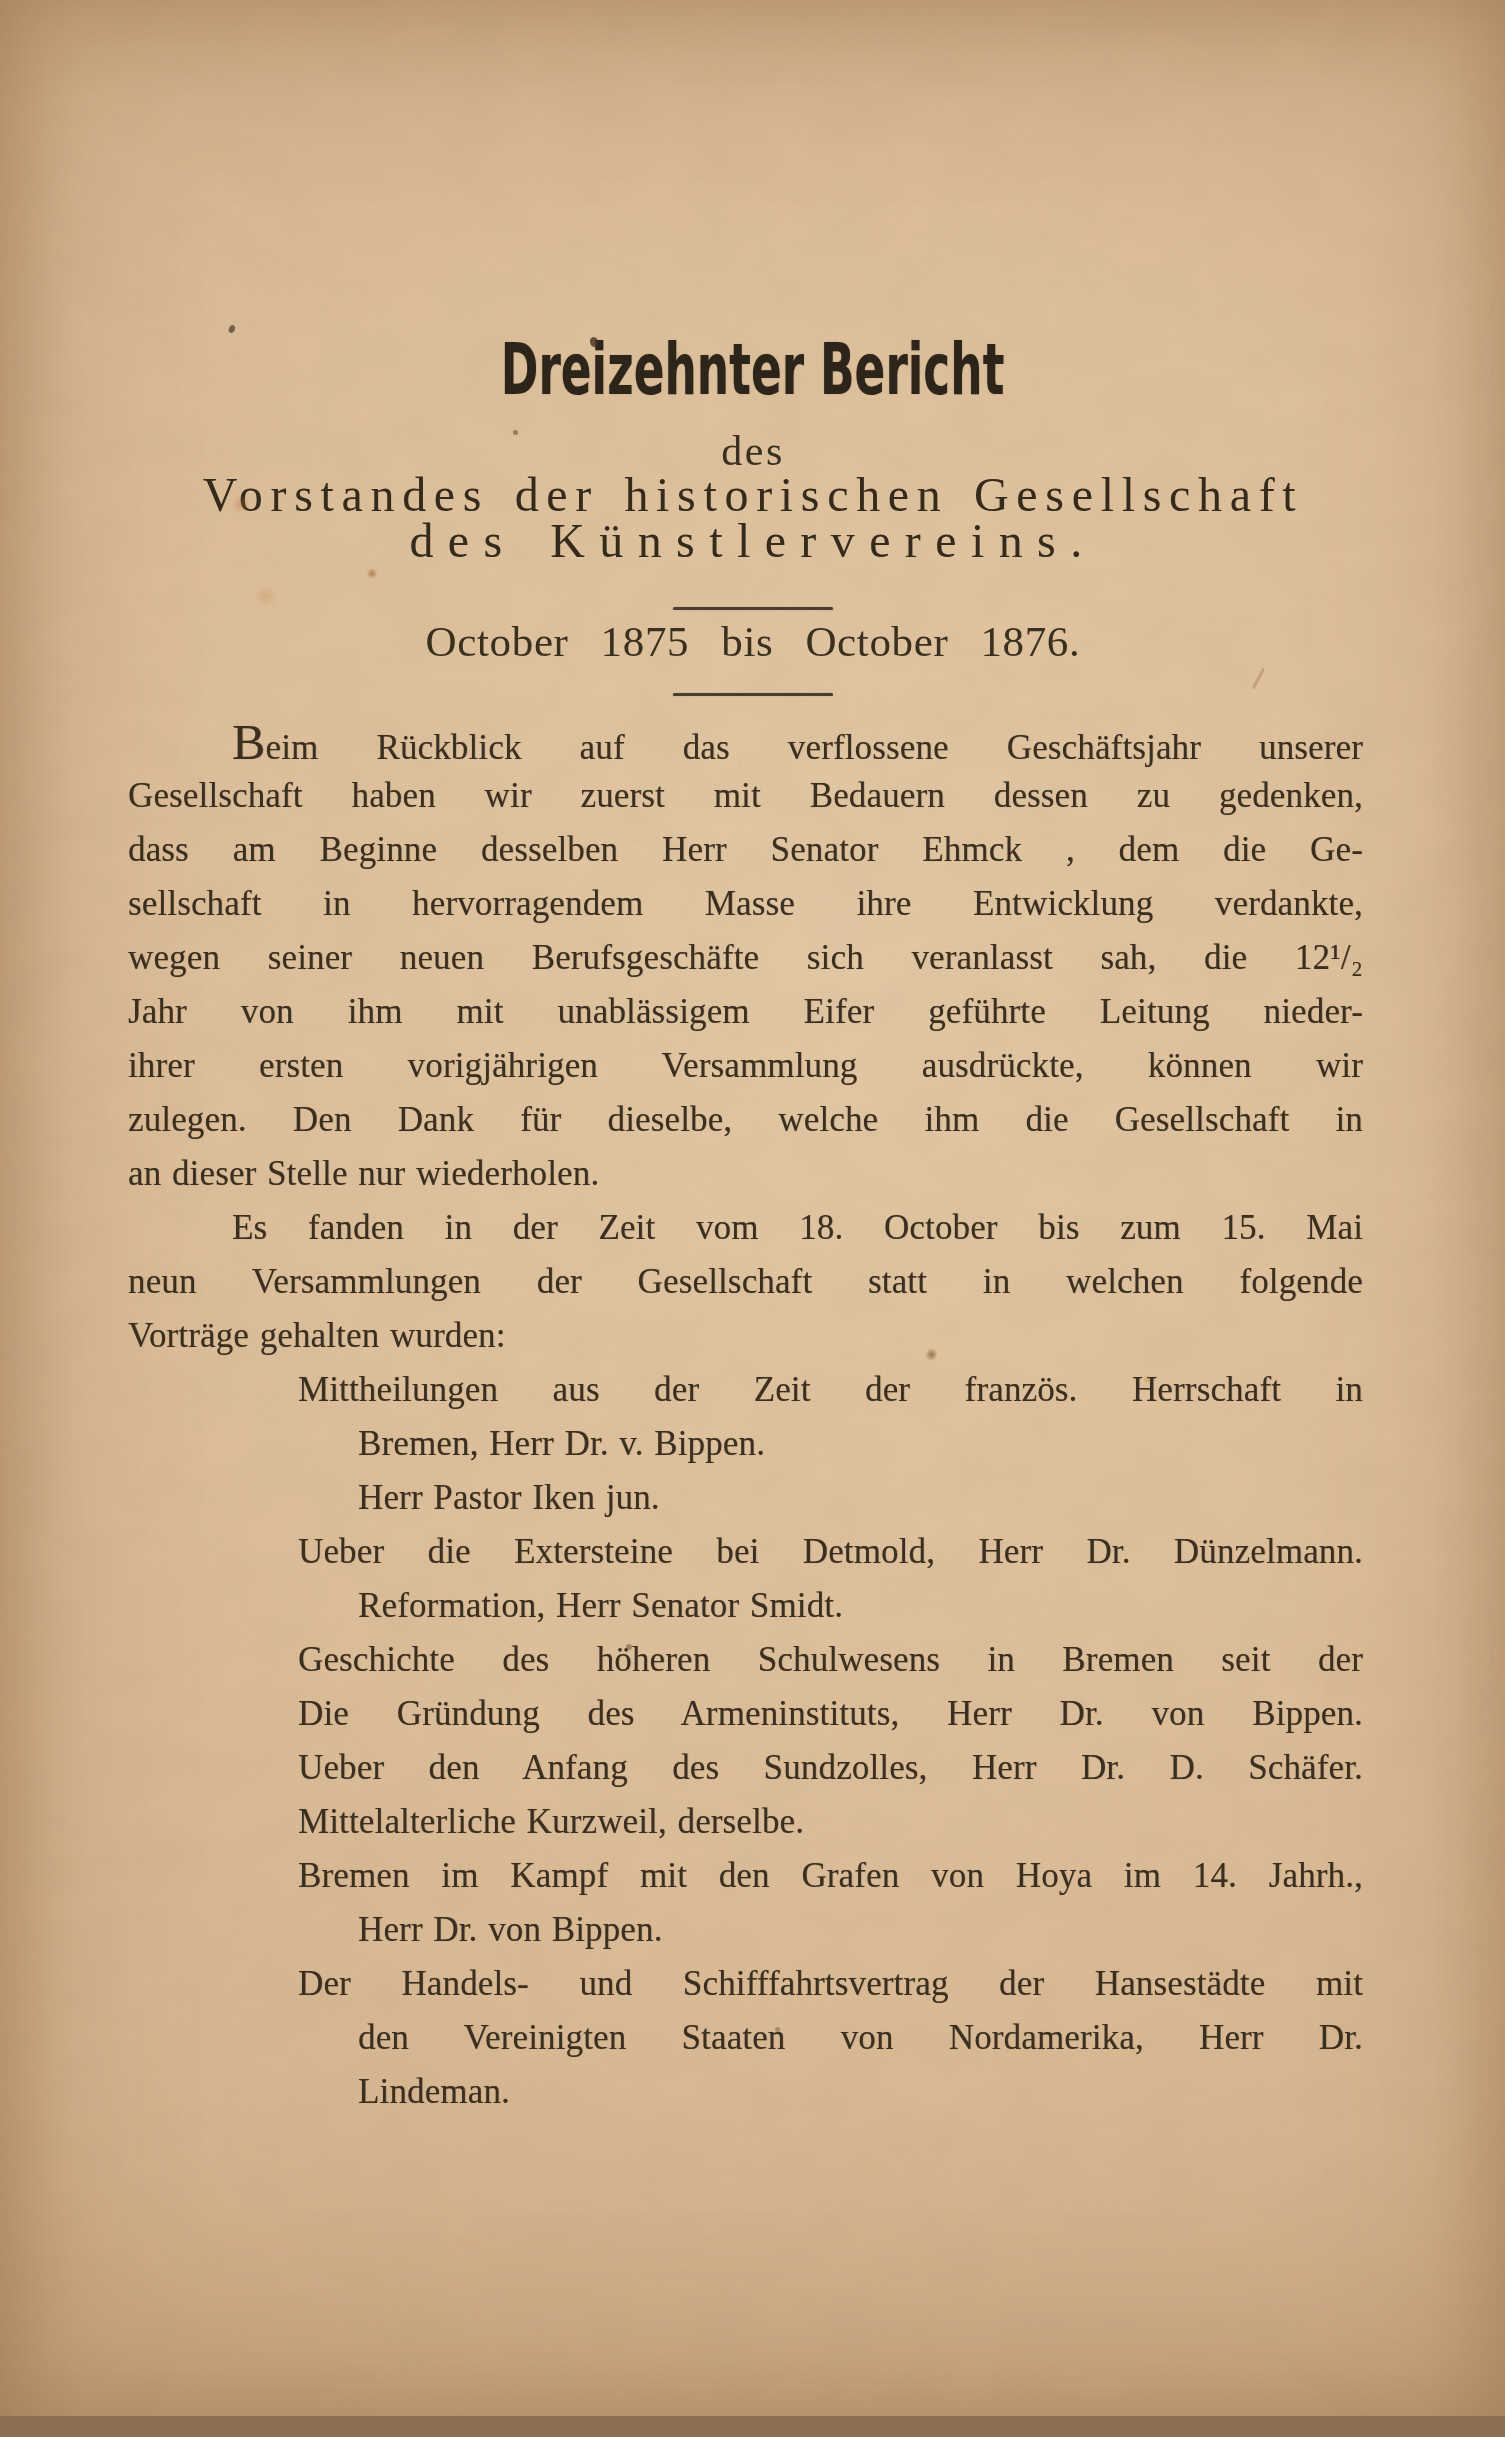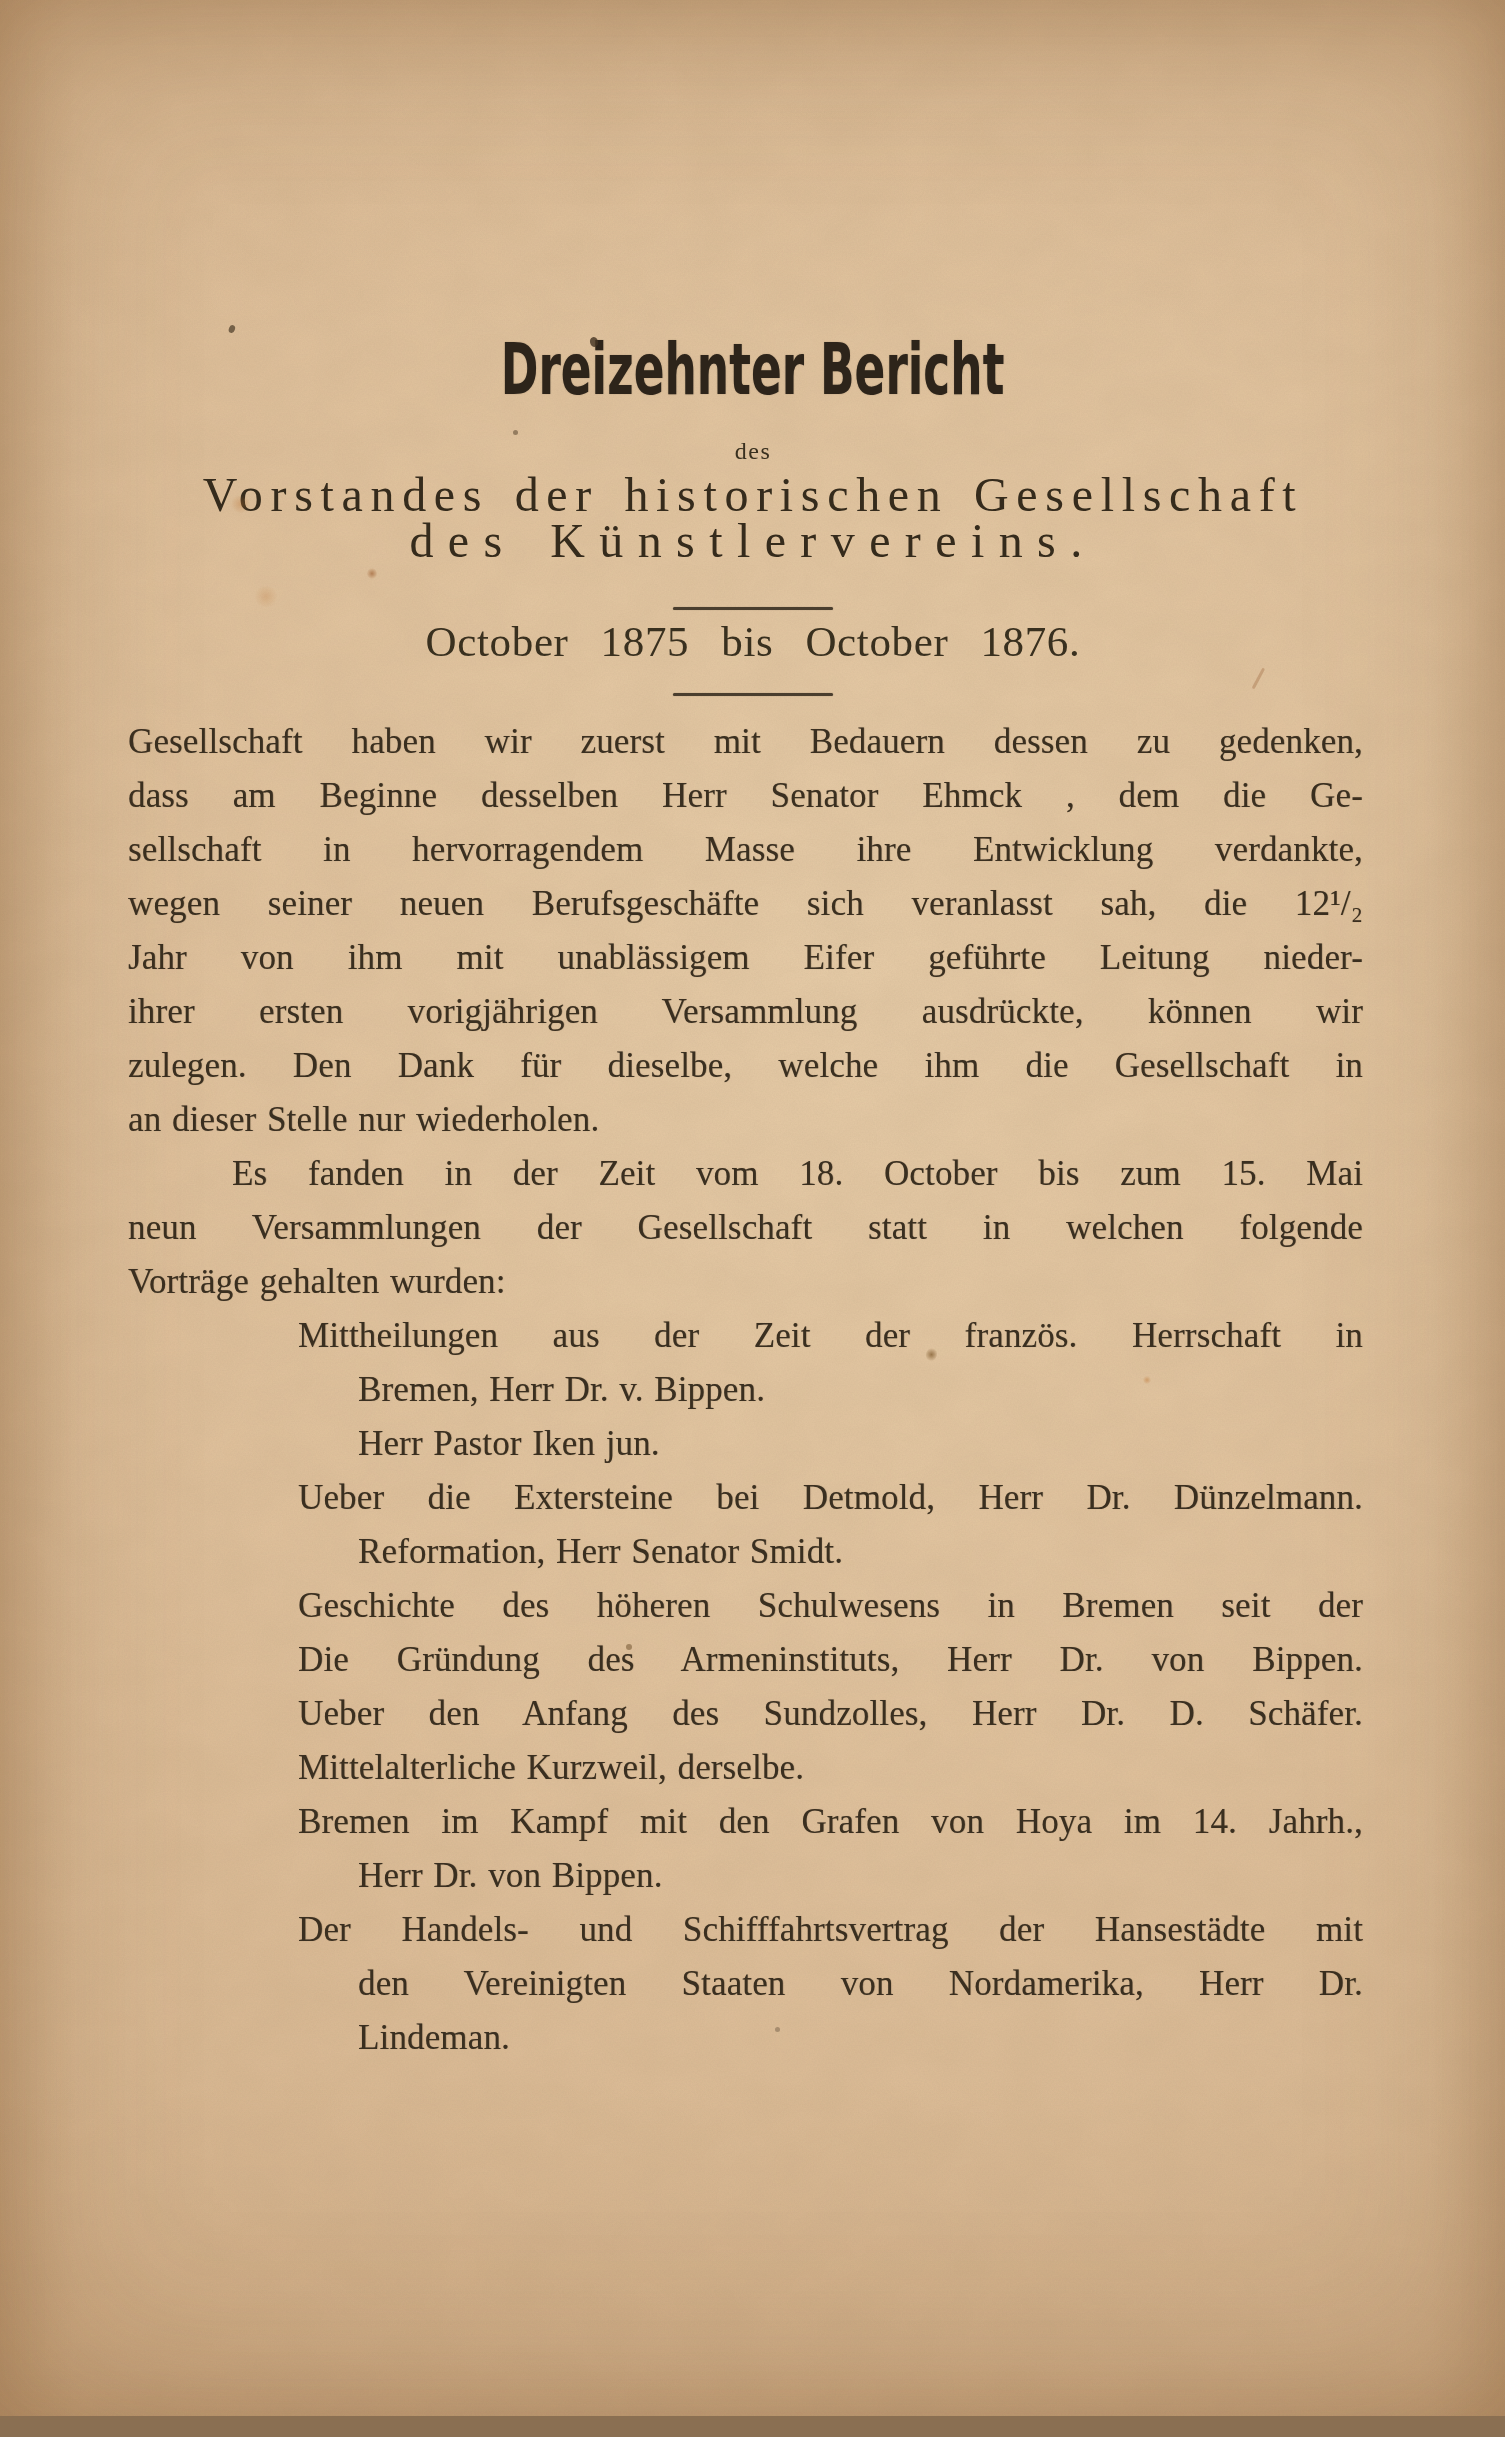--- a/index.html
+++ b/index.html
@@ -23,21 +23,21 @@
   
   .hline{position:absolute;left:0;right:0;text-align:center;white-space:nowrap;}
   .title{
     top:334px;
     font-family:"DejaVu Sans","Liberation Sans",sans-serif;
     font-weight:bold;font-size:71px;line-height:72px;
     color:#2d241a;
     text-shadow:0 0 1.5px rgba(45,36,26,0.35);
   }
   .title .stretch{display:inline-block;transform:scaleX(0.64);transform-origin:50% 100%;}
-  .heading-des{top:434px;font-size:24px;line-height:35px;letter-spacing:0.06em;color:#39301f;}
+  .heading-des{top:434px;font-size:42px;line-height:35px;letter-spacing:0.06em;color:#39301f;}
   .org1{top:470px;font-size:48px;line-height:50px;letter-spacing:0.16em;word-spacing:0.12em;color:#352b1c;}
   .org2{top:516px;font-size:48px;line-height:50px;letter-spacing:0.30em;word-spacing:0.15em;color:#352b1c;}
   .date{top:620px;font-size:43px;line-height:44px;letter-spacing:0.015em;word-spacing:0.48em;color:#39301f;}
   .rule{
     position:absolute;left:50%;width:160px;height:3px;margin-left:-80px;
     background:#4a3e2e;border-radius:1.5px;box-shadow:0 0 0.8px rgba(60,45,25,0.6);
   }
   .rule1{top:607px;}
   .rule2{top:693px;}
 
@@ -100,20 +100,21 @@
     <div class="hline heading-des">des</div>
     <div class="hline org1">Vorstandes der historischen Gesellschaft</div>
     <div class="hline org2">des Künstlervereins.</div>
     <div class="rule rule1"></div>
     <div class="hline date">October 1875 bis October 1876.</div>
     <div class="rule rule2"></div>
   </header>
 
   <main class="body-text">
 
+  <div class="ln ind-para j initial">Beim Rückblick auf das verflossene Geschäftsjahr unserer</div>
       <div class="ln j">Gesellschaft haben wir zuerst mit Bedauern dessen zu gedenken,</div>
       <div class="ln j">dass am Beginne desselben Herr Senator Ehmck , dem die Ge-</div>
       <div class="ln j">sellschaft in hervorragendem Masse ihre Entwicklung verdankte,</div>
       <div class="ln j">wegen seiner neuen Berufsgeschäfte sich veranlasst sah, die 12¹/₂</div>
       <div class="ln j">Jahr von ihm mit unablässigem Eifer geführte Leitung nieder-</div>
       <div class="ln j">ihrer ersten vorigjährigen Versammlung ausdrückte, können wir</div>
       <div class="ln j">zulegen. Den Dank für dieselbe, welche ihm die Gesellschaft in</div>
       <div class="ln">an dieser Stelle nur wiederholen.</div>
       <div class="ln ind-para j">Es fanden in der Zeit vom 18. October bis zum 15. Mai</div>
       <div class="ln j">neun Versammlungen der Gesellschaft statt in welchen folgende</div>

